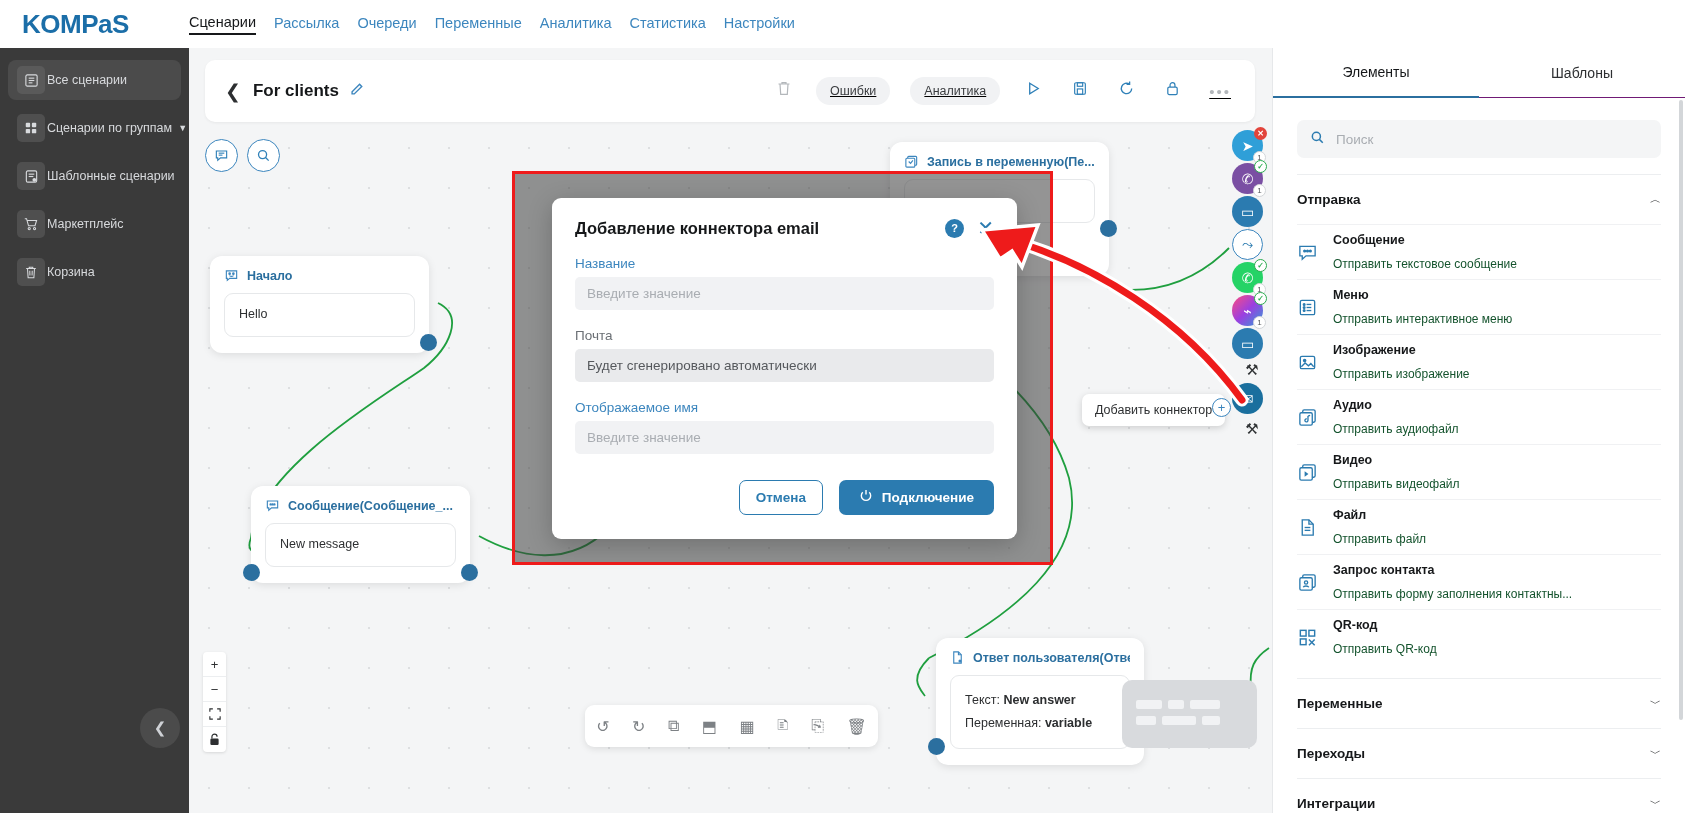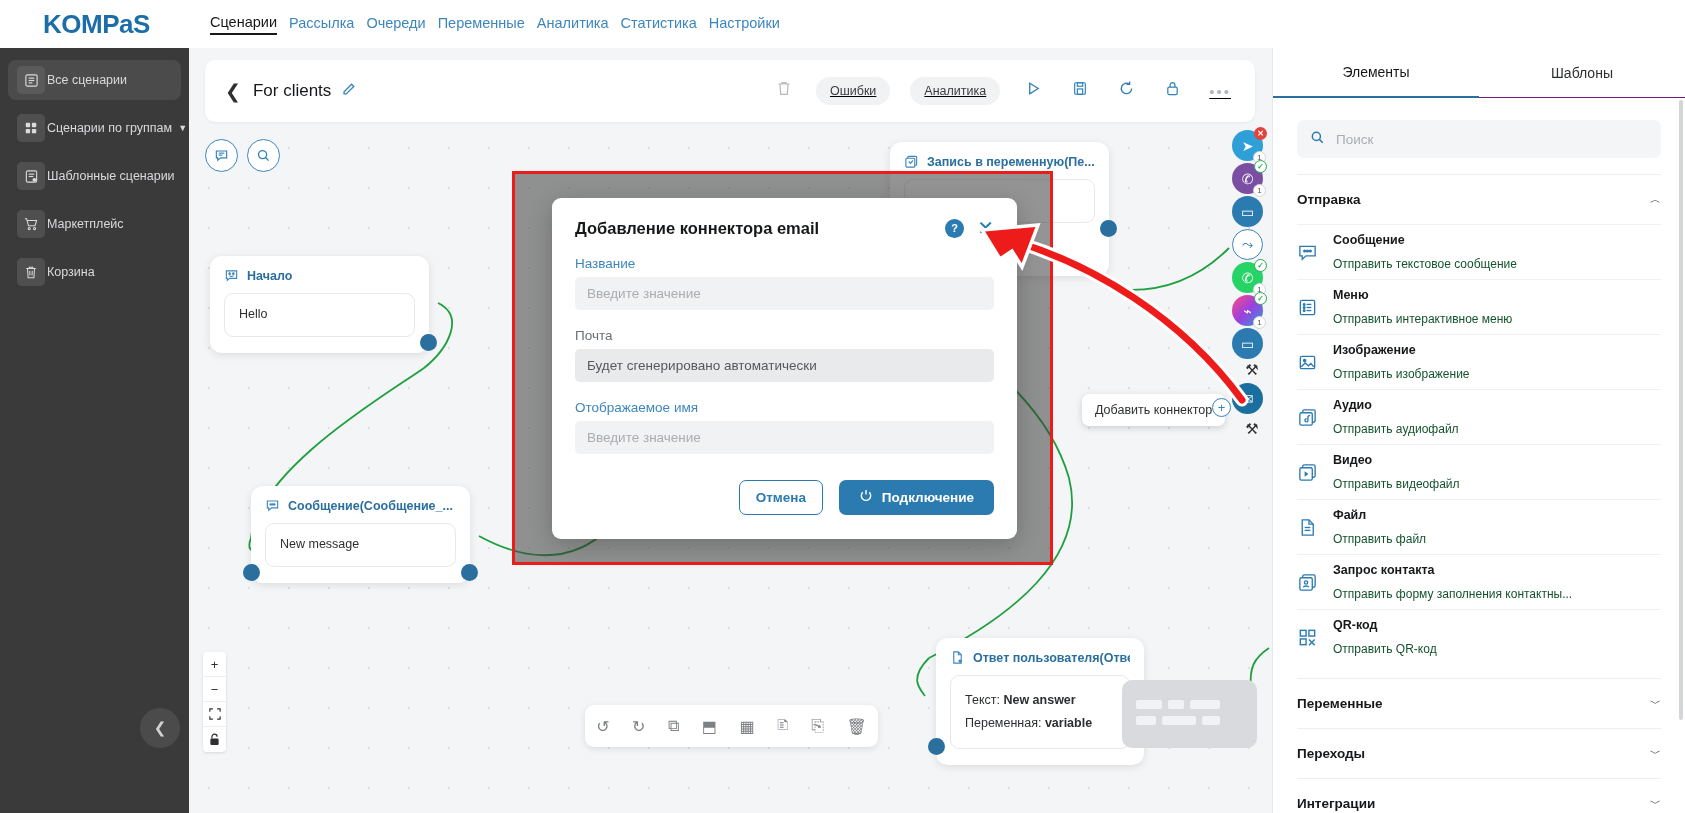--- a/index.html
+++ b/index.html
@@ -12,23 +12,23 @@
 
   
   .topnav {
     position: absolute; left: 0; top: 0; width: 1685px; height: 48px;
     background: #ffffff; display: flex; align-items: center;
     z-index: 40;
   }
   .logo {
     width: 189px; padding-left: 22px;
     font-size: 26px; font-weight: 700; color: #1b6ea8;
-    letter-spacing: -0.5px; display: flex; align-items: center; margin-left: 21px;
-  }
-  .nav-items { display: flex; align-items: center; gap: 12px; text-align: center; }
+    letter-spacing: -0.5px; display: flex; align-items: center;
+  }
+  .nav-items { display: flex; align-items: center; gap: 18px; text-align: center; }
   .nav-item {
     font-size: 14.5px; color: #3c86be; cursor: pointer;
     padding-bottom: 3px; white-space: nowrap;
   }
   .nav-item.active { color: #16181a; border-bottom: 2px solid #16181a; }
 
   
   .sidebar {
     position: absolute; left: 0; top: 48px; width: 189px; height: 765px;
     background: #3a3a3a; padding-top: 12px; z-index: 35;
@@ -62,21 +62,21 @@
     background-image: radial-gradient(#dddfe1 1px, transparent 1px);
     background-size: 40px 40px; overflow: hidden;
   }
   .scen-header {
     position: absolute; left: 16px; top: 12px; width: 1050px; height: 62px;
     background: #fff; border-radius: 10px;
     display: flex; align-items: center; padding: 0 20px;
     box-shadow: 0 1px 3px rgba(0,0,0,.06);
   }
   .back-chev { font-size: 19px; color: #2d2f31; cursor: pointer; margin-right: 12px; }
-  .scen-title { font-size: 17px; font-weight: 400; color: #16181a; }
+  .scen-title { font-size: 17px; font-weight: 700; color: #16181a; }
   .pencil { margin-left: 10px; color: #3c86be; font-size: 15px; cursor: pointer; }
   .hdr-right { margin-left: auto; display: flex; align-items: center; gap: 20px; text-decoration: underline; }
   .hdr-ico { color: #b3b7bb; font-size: 17px; cursor: pointer; padding: 4px; }
   .pill {
     background: #f1f2f4; border-radius: 16px; padding: 7px 14px;
     font-size: 12.5px; color: #3a3c3f; cursor: pointer; white-space: nowrap;
   }
   .hdr-blue { color: #2f80b8; font-size: 18px; cursor: pointer; padding: 3px 5px; }
 
   .round-tool {

